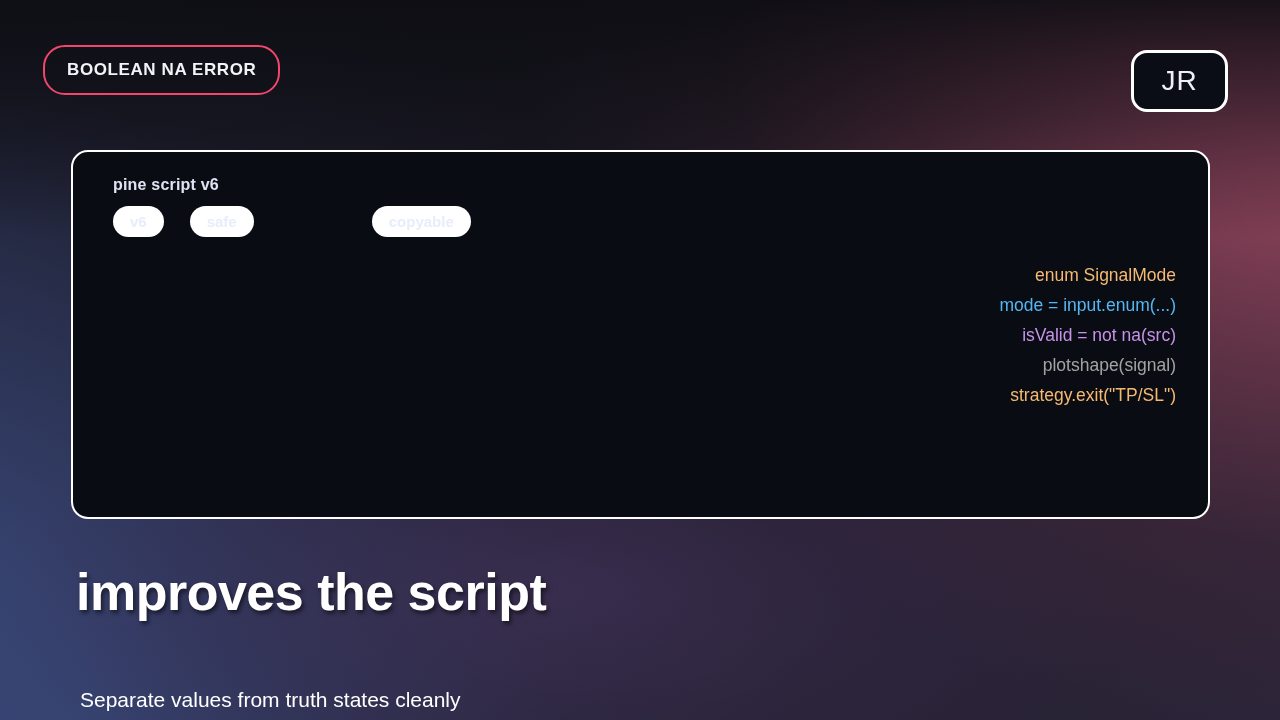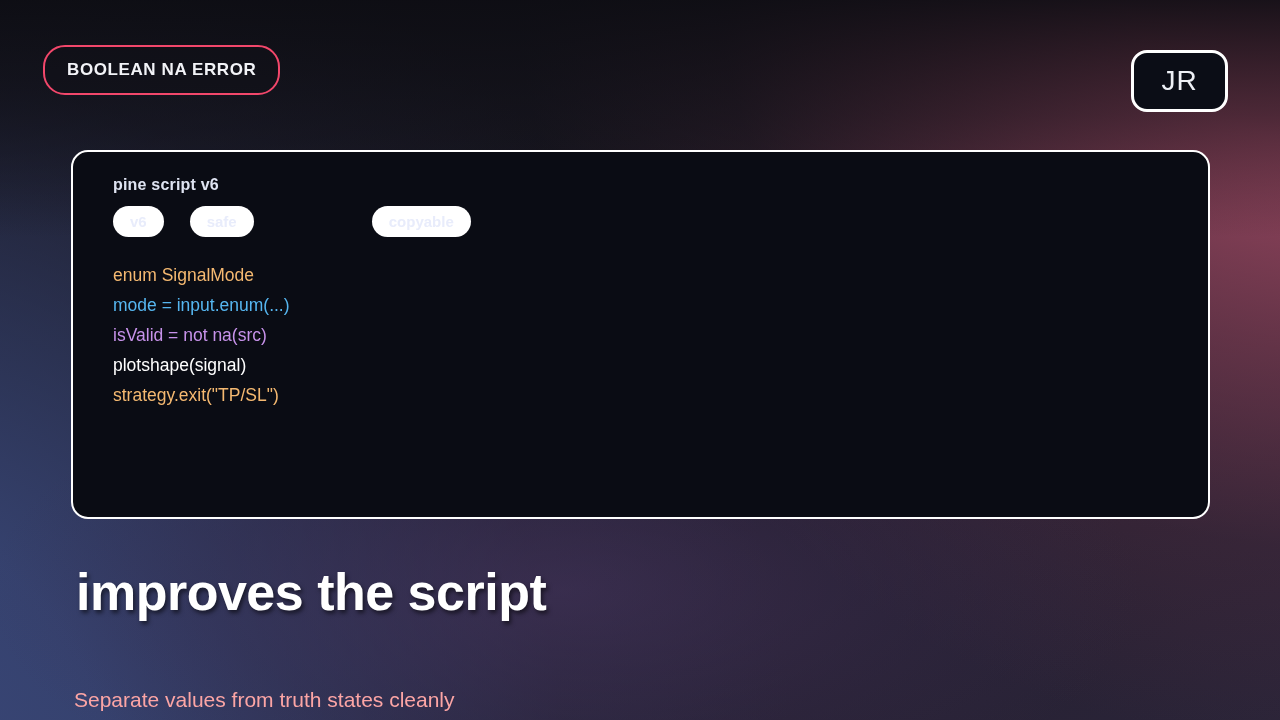--- a/index.html
+++ b/index.html
@@ -126,20 +126,21 @@
     font-size: 15px;
     font-weight: bold;
     white-space: nowrap;
   }
   .chip-spacer {
     width: 66px;
     height: 1px;
   }
   .code-lines {
     margin: 23px 0 0 18px;
+    text-align: right;
   }
   .code-line {
     font-family: "Liberation Sans", sans-serif;
     font-size: 17.5px;
     line-height: 30px;
     white-space: pre;
   }
 
   
   .headline {
@@ -149,23 +150,23 @@
     width: 700px;
     color: #ffffff;
     font-size: 52px;
     font-weight: bold;
     line-height: 58px;
     letter-spacing: -0.5px;
     text-shadow: 2px 3px 4px rgba(0,0,0,0.55);
   }
   .subtitle {
     position: absolute;
-    left: 74px;
+    left: 80px;
     top: 687px;
-    color: #fca5a5;
+    color: #ffffff;
     font-size: 21px;
     line-height: 25px;
     white-space: nowrap;
   }
   .url-overlay {
     position: absolute;
     left: 76px;
     top: 689px;
     color: #f2476b;
     font-size: 19px;
@@ -206,21 +207,21 @@
       <div class="chip-spacer"></div>
       <div class="chip">
         <span>copyable</span>
       </div>
     </div>
 
     <div class="code-lines">
       <div class="code-line" style="color: rgb(245, 185, 113);">enum SignalMode</div>
       <div class="code-line" style="color: rgb(86, 182, 240);">mode = input.enum(...)</div>
       <div class="code-line" style="color: rgb(199, 146, 234);">isValid = not na(src)</div>
-      <div class="code-line" style="color: #ffffff;">plotshape(signal)</div>
+      <div class="code-line" style="color: #a3a3a3;">plotshape(signal)</div>
       <div class="code-line" style="color: rgb(245, 185, 113);">strategy.exit("TP/SL")</div>
     </div>
   </div>
 
   <div class="headline">
     <div>improves the script</div>
   </div>
 
   <div class="subtitle">Separate values from truth states cleanly</div>
 

